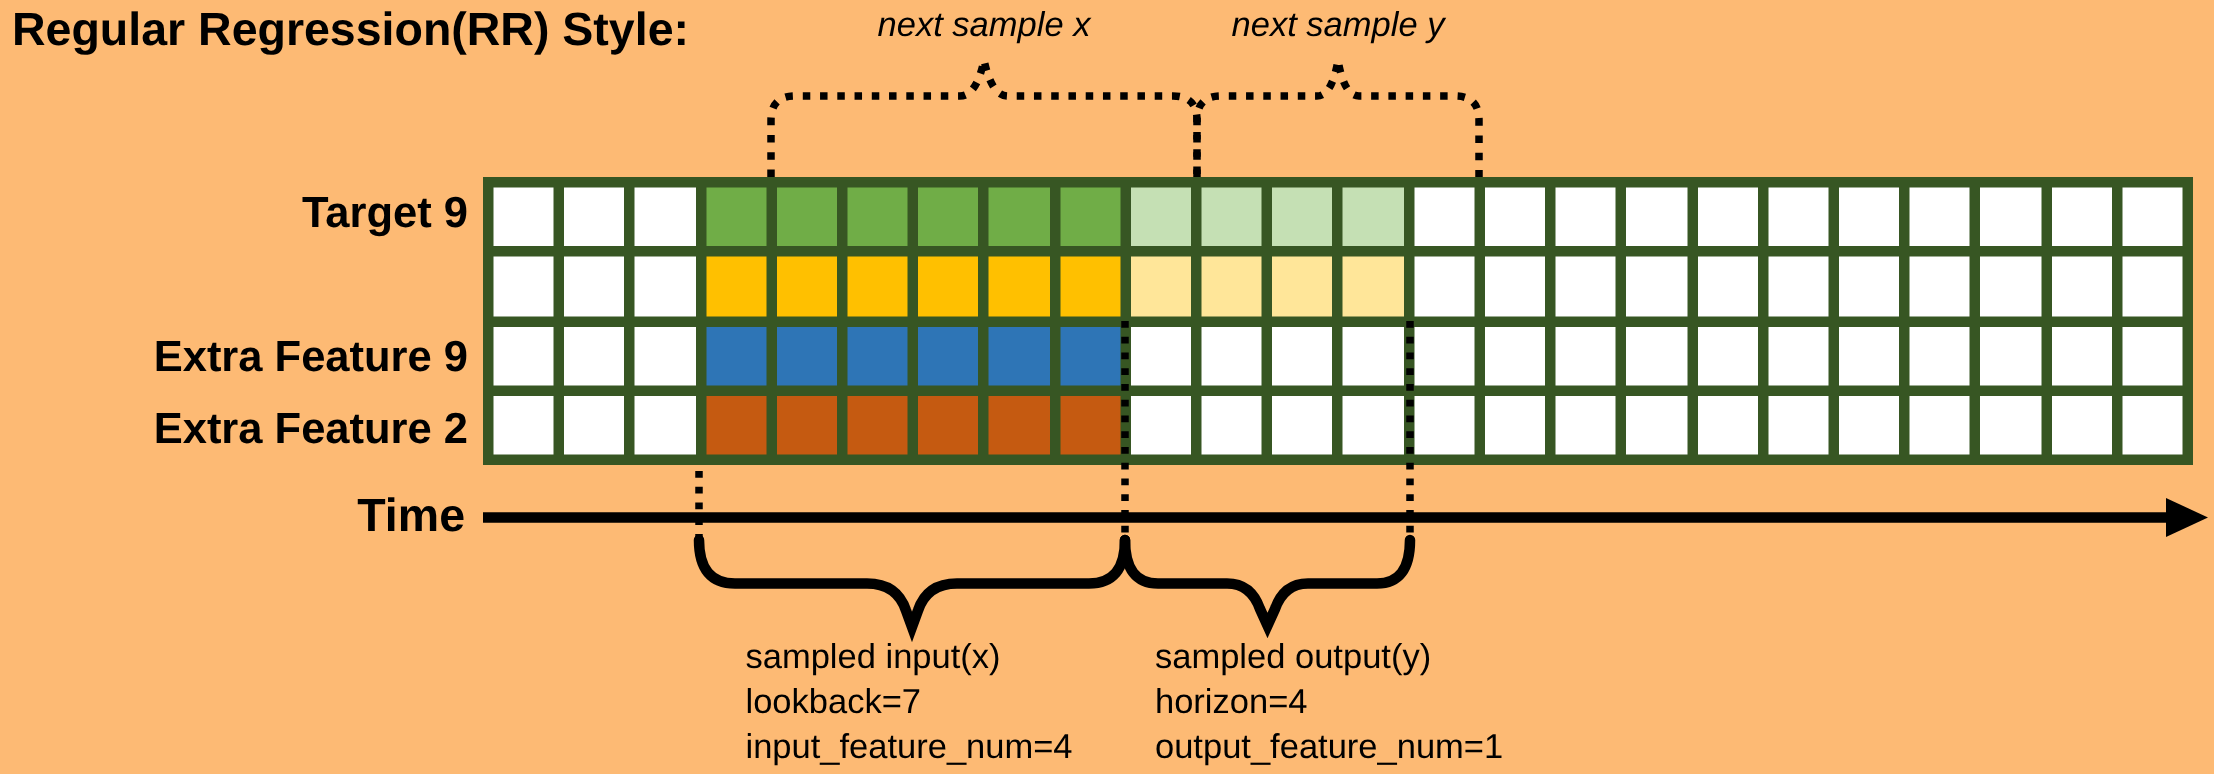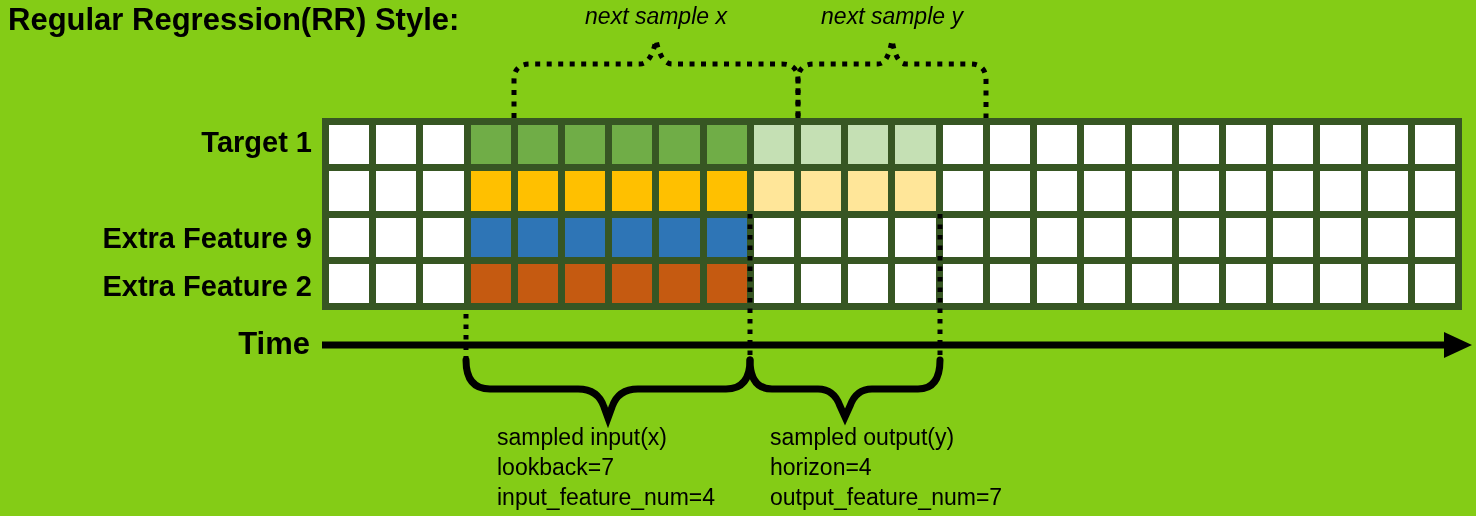--- a/index.html
+++ b/index.html
@@ -1,16 +1,16 @@
 <!DOCTYPE html>
 <html style="--grid-line: #375623;"><head>
 <meta charset="utf-8">
 <style>
   html,body{margin:0;padding:0;background:#ffffff;}
-  .stage{position:relative;width:1476px;height:516px;background:#84cc16;overflow:hidden;
+  .stage{position:relative;width:1476px;height:516px;background:#fdba74;overflow:hidden;
          font-family:"Liberation Sans", sans-serif;color:#000;}
   .title{position:absolute;left:8px;top:2px;font-size:31px;font-weight:700;letter-spacing:0px;}
   .brace-label{position:absolute;top:3px;width:280px;text-align:center;
                font-size:23px;font-style:italic;font-weight:500;}
   .brace-label.x{left:516px;}
   .brace-label.y{left:752px;}
   .row-label{position:absolute;left:0;width:312px;text-align:right;
              font-size:29px;font-weight:700;line-height:36px;}
   #grid{position:absolute;left:322px;top:118px;width:1140px;height:192px;
         display:grid;grid-template-columns:repeat(24,1fr);grid-template-rows:repeat(4,1fr);
@@ -26,21 +26,21 @@
 </head>
 <body>
 
 <div class="stage">
 
   <div class="title">Regular Regression(RR) Style:</div>
 
   <div class="brace-label y">next sample y</div>
   <div class="brace-label x">next sample x</div>
 
-  <div class="row-label" style="top:124px">Target 1</div>
+  <div class="row-label" style="top:124px">Target 9</div>
   <div class="row-label" style="top:220px">Extra Feature 9</div>
   <div class="row-label" style="top:268px">Extra Feature 2</div>
 
   <div id="grid">
       <div class="cell" style="background: rgb(255, 255, 255);"></div>
       <div class="cell" style="background: rgb(255, 255, 255);"></div>
       <div class="cell" style="background: rgb(255, 255, 255);"></div>
       <div class="cell" style="background: rgb(112, 173, 71);"></div>
       <div class="cell" style="background: rgb(112, 173, 71);"></div>
       <div class="cell" style="background: rgb(112, 173, 71);"></div>
@@ -155,16 +155,16 @@
   </svg>
 
   <div class="note left">
     <div>sampled input(x)</div>
     <div>lookback=7</div>
     <div>input_feature_num=4</div>
   </div>
   <div class="note right">
     <div>sampled output(y)</div>
     <div>horizon=4</div>
-    <div>output_feature_num=7</div>
+    <div>output_feature_num=1</div>
   </div>
 
 </div>
 
 </body></html>

